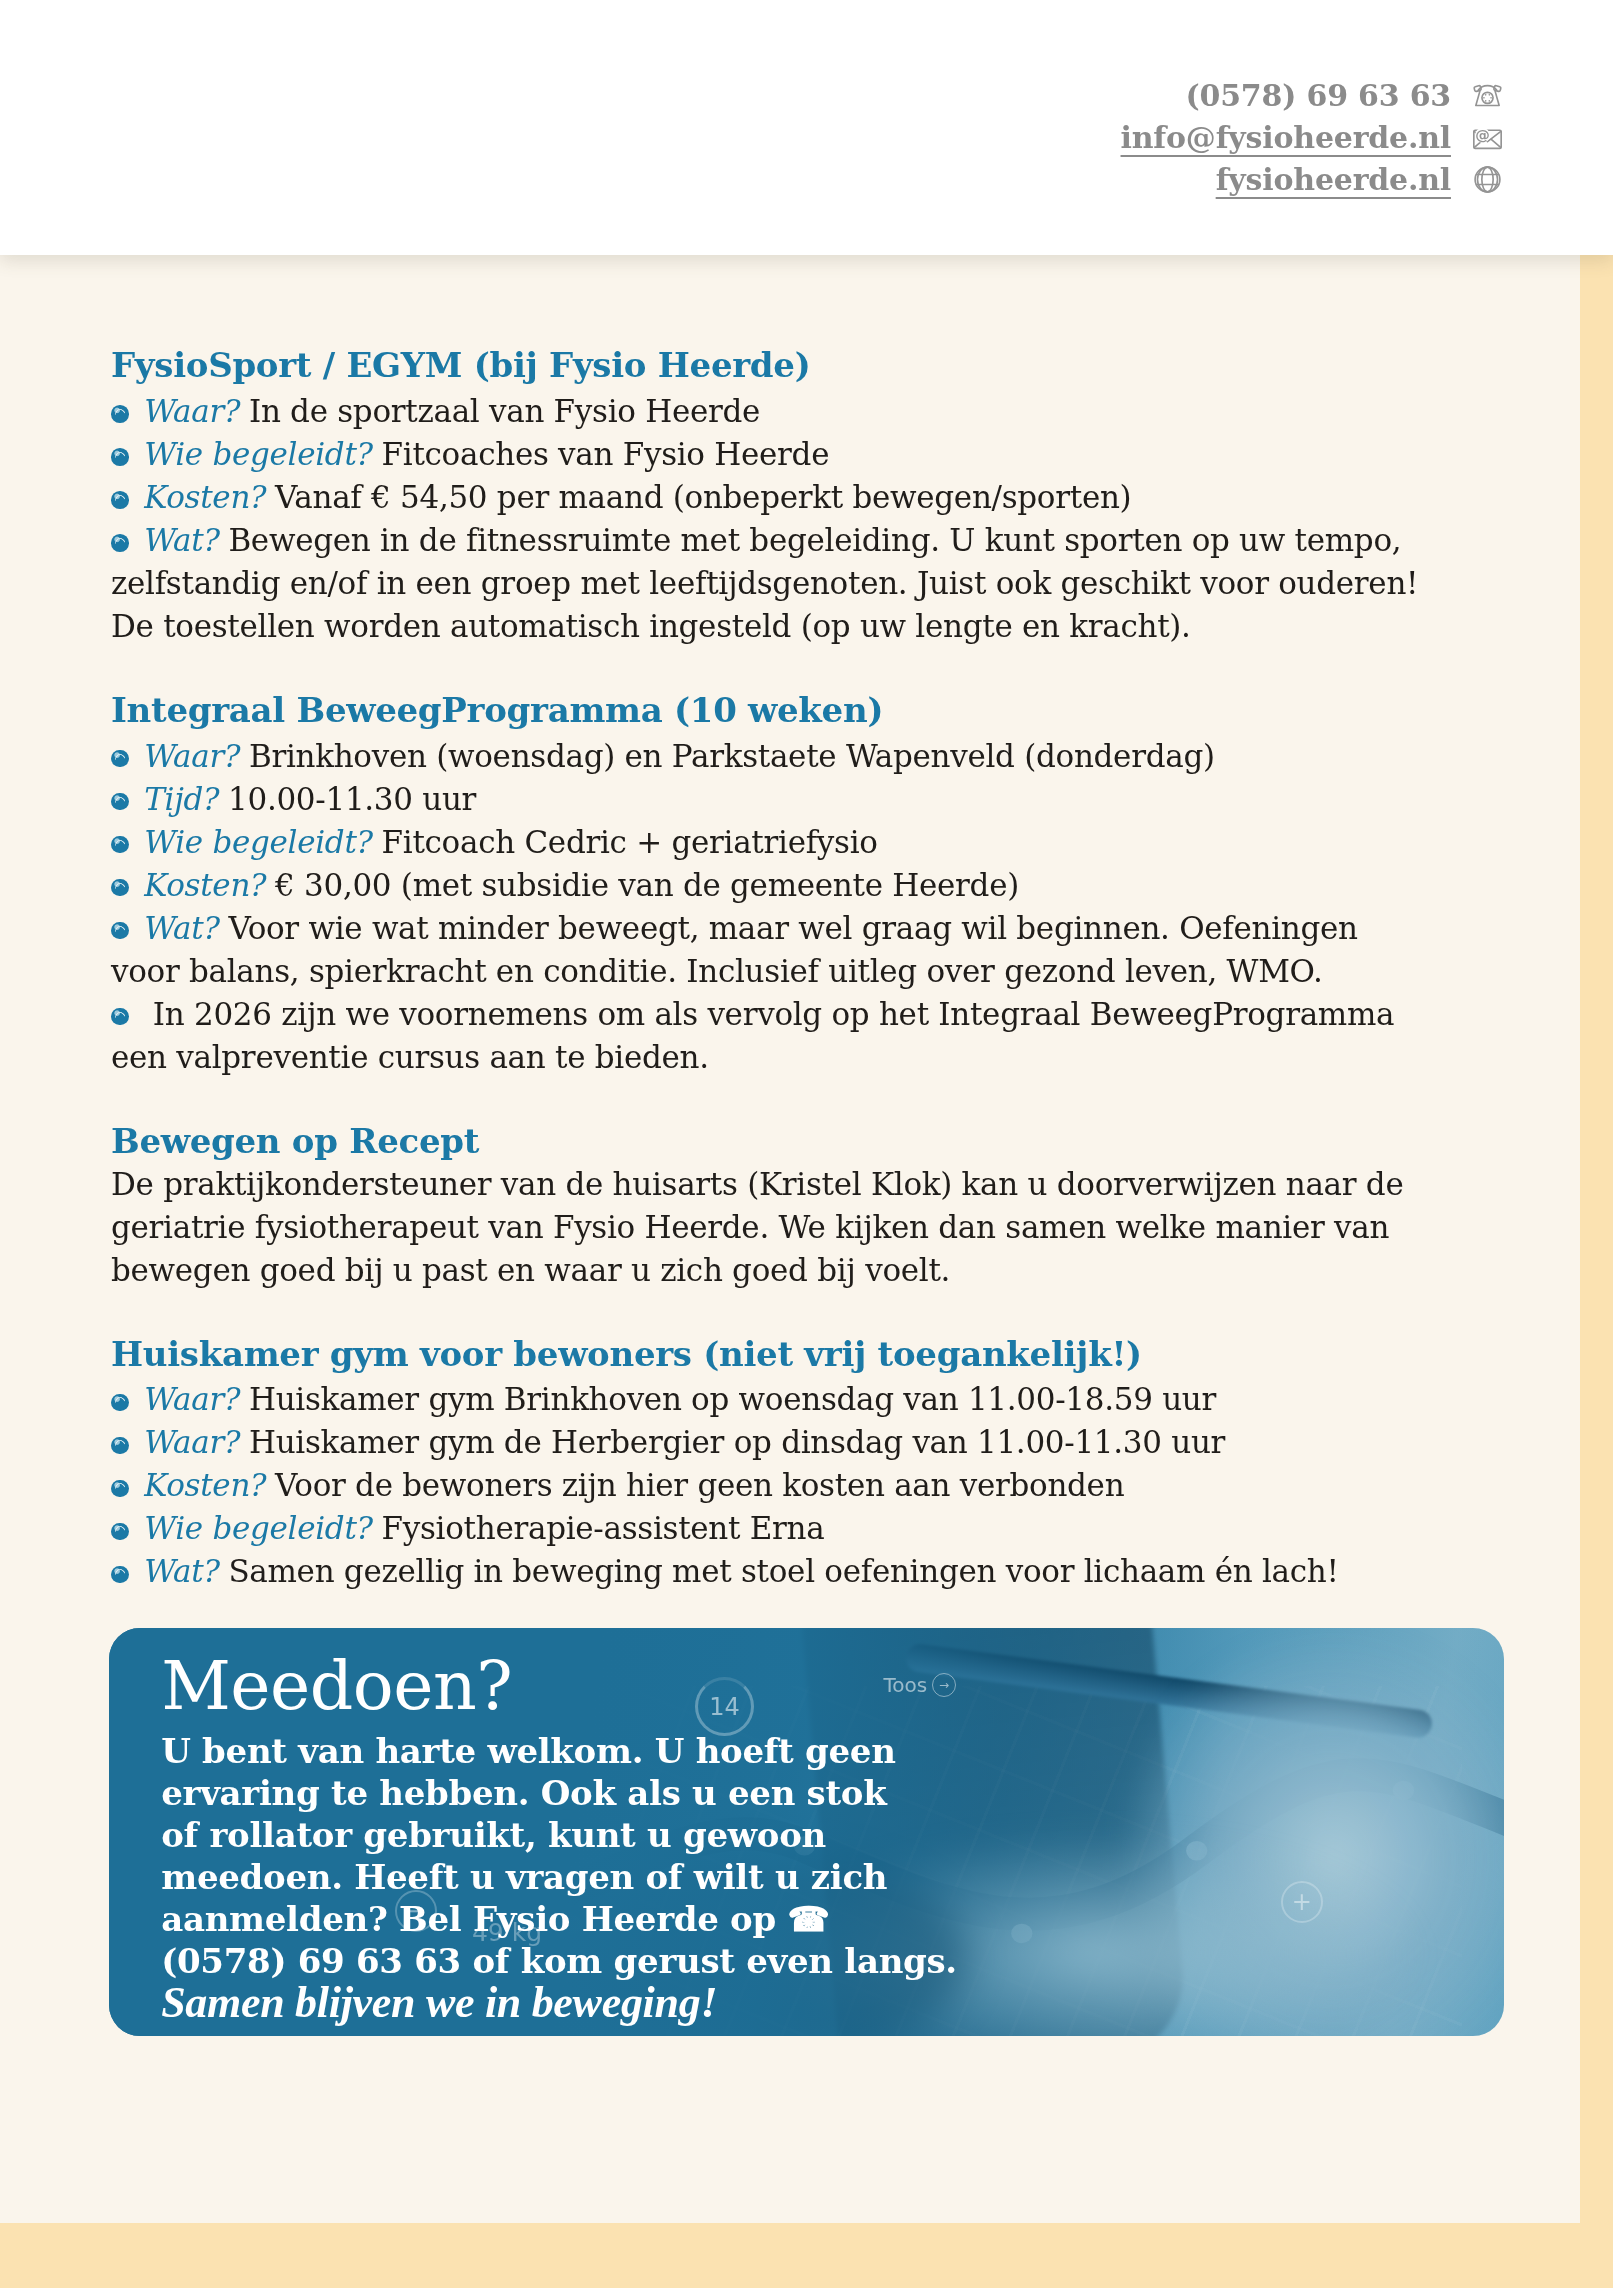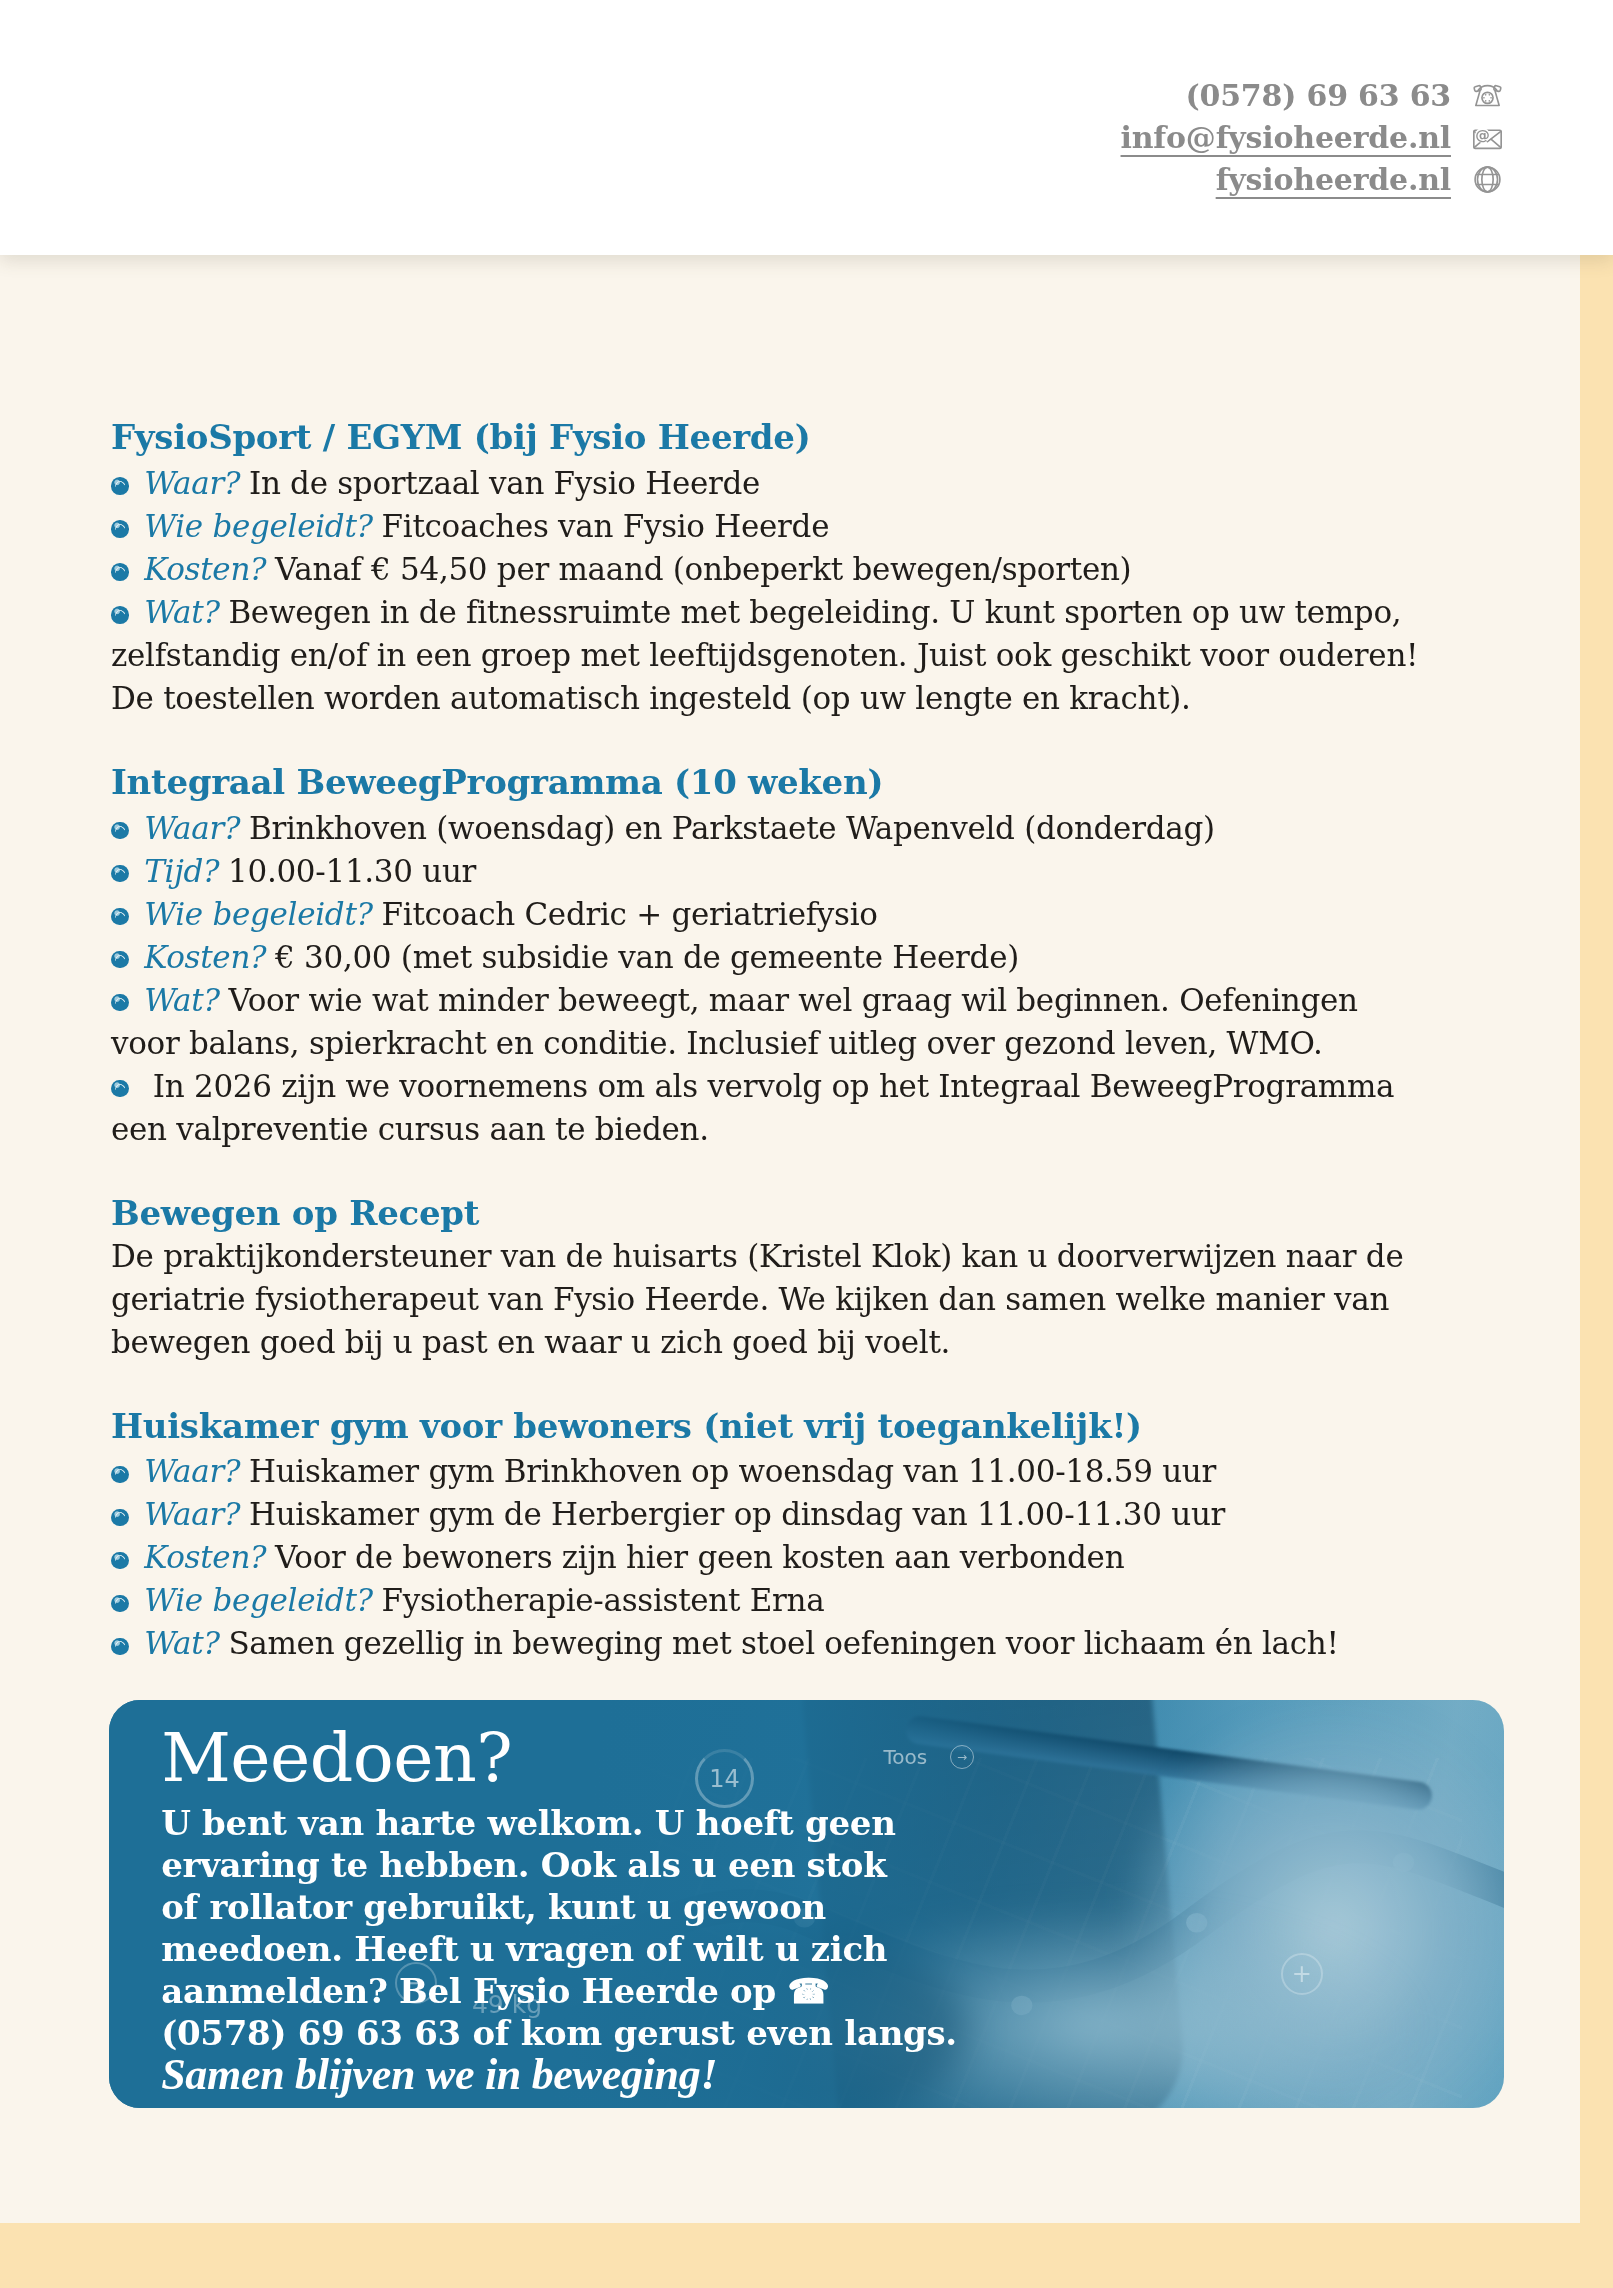--- a/index.html
+++ b/index.html
@@ -19,21 +19,21 @@
   .contact-row { display:flex; align-items:center; justify-content:flex-end; gap:20px; height:42px; }
   .contact-text {
     font-weight:bold; font-size:30px; color:#8b8b8b; letter-spacing:-0.2px;
     text-decoration:none; white-space:nowrap;
   }
   a.contact-text { text-decoration:underline; text-decoration-thickness:2.3px; text-underline-offset:6.5px; cursor:pointer; }
   .cicon { width:33px; height:33px; display:flex; align-items:center; justify-content:center; }
   .cicon svg { width:31px; height:31px; }
 
   
-  .content { padding:114px 109px 0 111px; position:relative; z-index:1;margin-top:47px; }
+  .content { padding:89px 109px 0 111px; position:relative; z-index:1; }
   h3.sec {
     font-size:34px; line-height:43px; font-weight:bold; color:#1b79a6;
     margin:41px 0 0 0; letter-spacing:-0.3px;
   }
   section:first-child h3.sec { margin-top:0; }
   .content ul { list-style:none; margin:2.8px 0 0 0; padding:0; }
   .content li { font-size:31px; line-height:43px; letter-spacing:-0.3px; }
   .txt { white-space:pre-line; }
   .lab { font-style:italic; color:#1b79a6; margin-right:0.28em; }
   .bullet {
@@ -82,21 +82,21 @@
   }
   .ph-machine {
     left:33%; bottom:-23px; width:397px; height:203px; border-radius:50%;
     background:rgba(9,53,79,.5); filter:blur(18.5px);
   }
   .ph-overlay {
     inset:0;
     background:linear-gradient(98deg, #1e6f97 0%, #1e6f97 34%, rgba(30,111,151,.88) 48%, rgba(30,111,151,.45) 62%, rgba(30,111,151,.18) 78%, rgba(30,111,151,.10) 100%);
   }
   .ph-label { font-family:"DejaVu Sans","Liberation Sans",sans-serif; color:rgba(255,255,255,.55); z-index:2; }
-  .ph-toos { left:55.5%; top:11%; font-size:20px; display:flex; align-items:flex-start; gap:23px; }
+  .ph-toos { left:55.5%; top:11%; font-size:20px; display:flex; align-items:flex-start; gap:5px; }
   .logout {
     display:inline-flex; width:24px; height:24px; border:1.8px solid rgba(255,255,255,.45);
     border-radius:50%; align-items:center; justify-content:center; font-size:12px; color:rgba(255,255,255,.55);
   }
   .ph-circle14 {
     left:42%; top:12%; width:59px; height:59px; border-radius:50%;
     border:3.7px solid rgba(255,255,255,.30); border-top-color:rgba(255,255,255,.12);
     display:flex; align-items:center; justify-content:center;
     font-family:"DejaVu Sans",sans-serif; font-size:24px; color:rgba(255,255,255,.55); z-index:2;
   }

